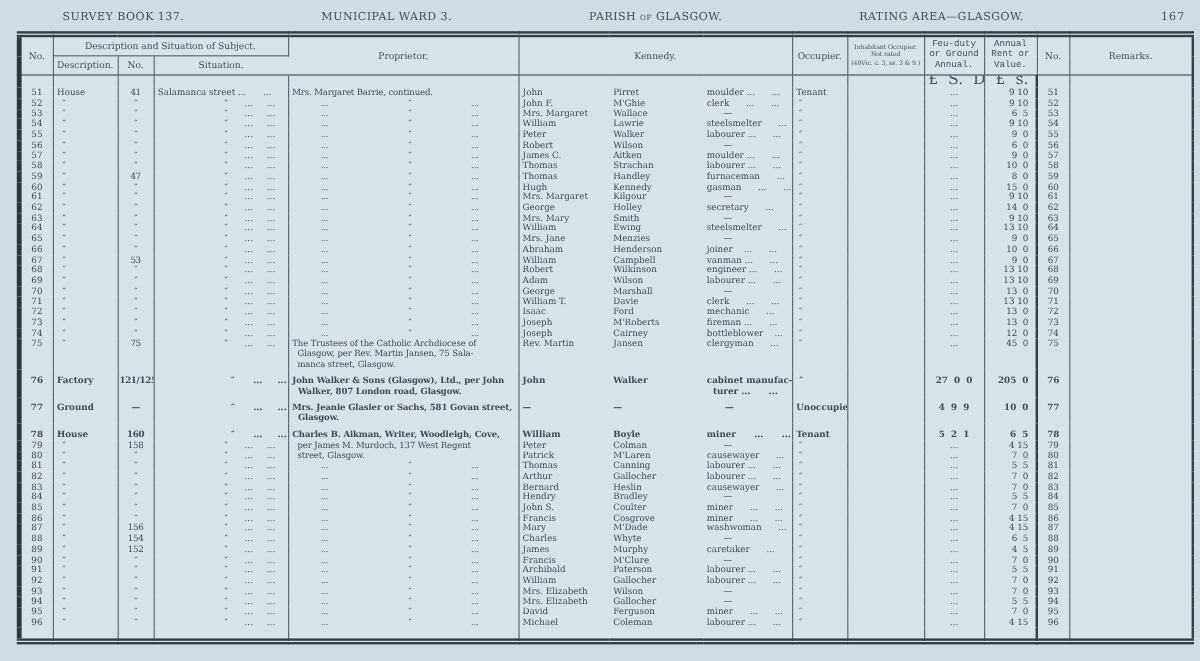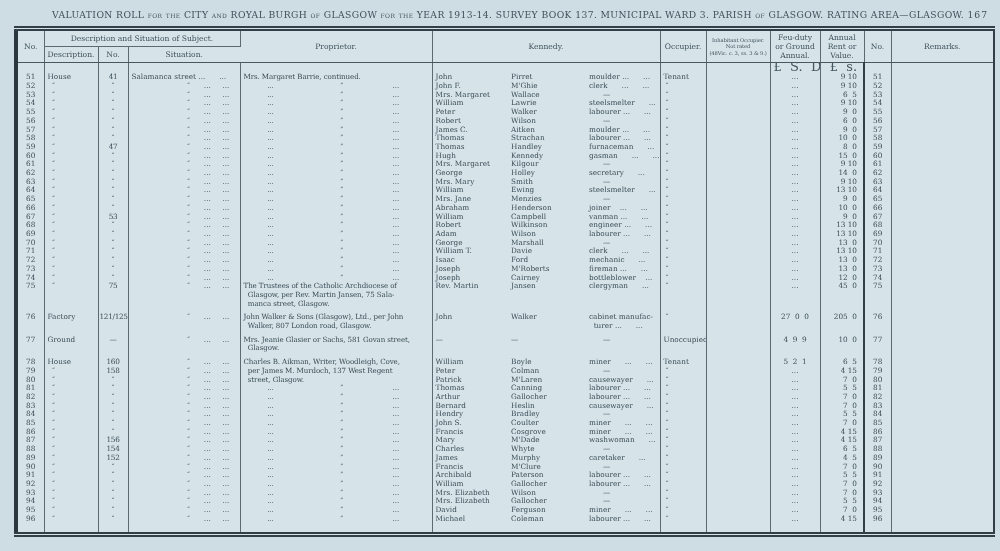--- a/index.html
+++ b/index.html
@@ -36,46 +36,45 @@
   col.c-rent{width:44px}col.c-no2{width:27px}col.c-rem{width:103px}
   th{
     font-weight:normal;font-size:7.6px;line-height:1.2;
     text-align:center;vertical-align:middle;
     color:#41525c;padding:2px 2px;
     border-right:1px solid #5c6b73;
     border-bottom:1.5px solid #49575f;
   }
   th.group{border-bottom:1px solid #5c6b73;margin-left:48px;}
   th.th-inh{font-size:5.2px;line-height:1.25;letter-spacing:-.1px;white-space:pre-line;}
-  th.pre{white-space:pre-line;}
+  th.pre{white-space:pre-line;font-family:Liberation Mono, monospace;}
   th:last-child{border-right:none;}
   td{
     font-size:7.3px;line-height:8.7px;
     padding:0 3px;vertical-align:top;
     white-space:pre;overflow:hidden;
     border-right:1px solid #5c6b73;
     color:#3b4c56;
   }
   td:last-child{border-right:none;}
   td.c-no,td.c-no2,td.c-sno{text-align:center;padding:0 1px;}
   td.c-sno{letter-spacing:-.3px;}
   td.c-feu{text-align:center;}
   td.c-rent{text-align:right;padding-right:6px;}
   td.c-prop{font-size:7.1px;letter-spacing:-.1px;}
   td.c-tf,td.c-ts{border-right:none;}
   td.c-rent{border-right:2px solid #333f47;}
   tr.currency td{height:10px;font-size:13px;color:#46565f;}
-  tr.gap td{padding-top:5px;}
+  tr.gap td{padding-top:5px;font-weight:bold;}
   tr.filler td{height:9px;}
 </style>
 </head>
 <body>
 
 <div class="sheet-title">
-  <span>VALUATION ROLL for the CITY and ROYAL BURGH of GLASGOW for the YEAR 1913-14.</span>
   <span>SURVEY BOOK 137.</span>
   <span>MUNICIPAL WARD 3.</span>
   <span>PARISH of GLASGOW.</span>
   <span>RATING AREA—GLASGOW.</span>
   <span class="pageno">167</span>
 </div>
 
 <table class="roll">
   <colgroup>
     <col class="c-no">

